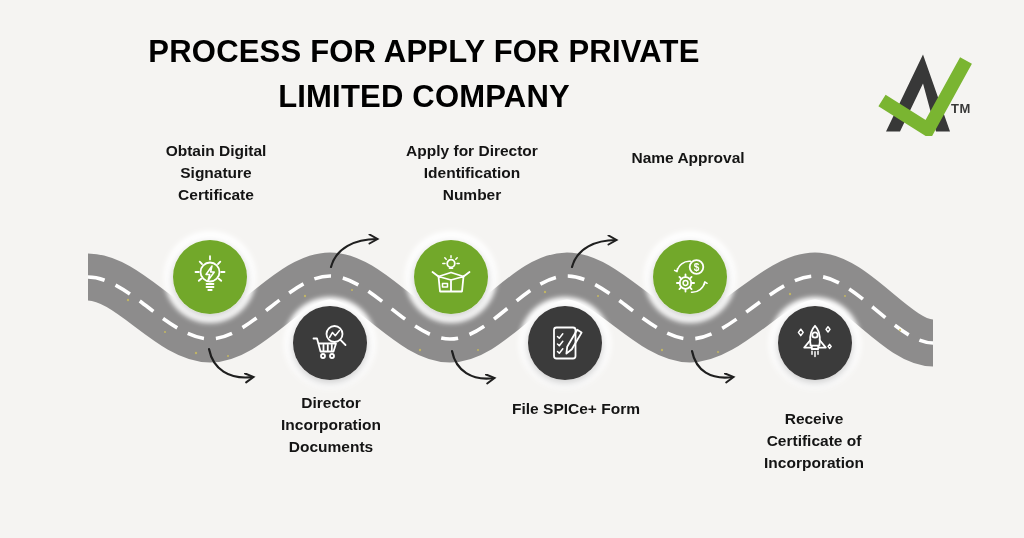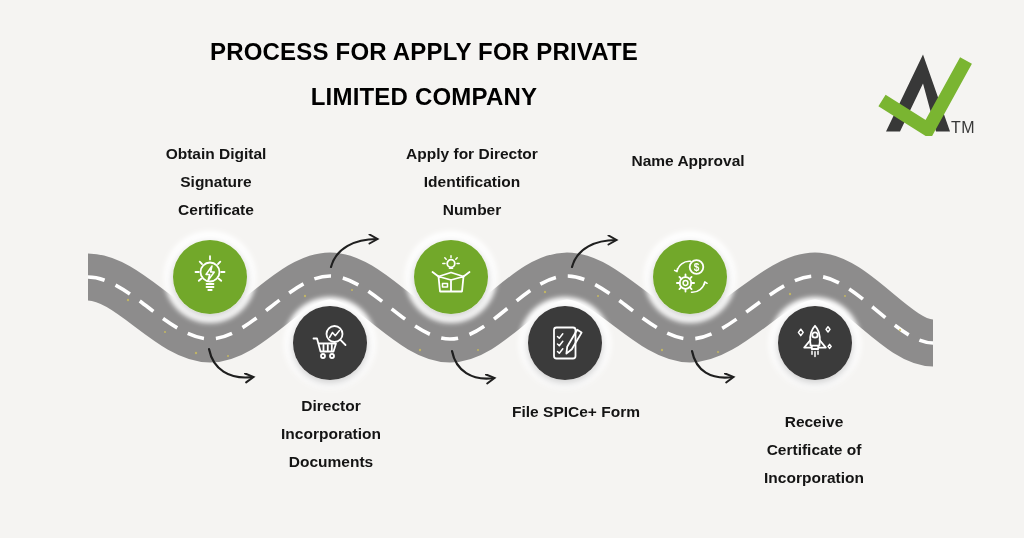--- a/index.html
+++ b/index.html
@@ -6,37 +6,37 @@
     --background:#f5f4f2; --road:#8d8c8c; --green:#72a82b; --dark:#3b3a3a;
     --text:#141414; --arrow:#1f1f1f; --logo-dark:#383838; --logo-green:#7ab531; --dash:#ffffff;
   }
   html,body{margin:0;padding:0;}
   .canvas{
     position:relative;width:1024px;height:538px;background:var(--background);
     overflow:hidden;font-family:"Liberation Sans",sans-serif;
   }
   .title{
     position:absolute;top:29px;left:0;width:848px;text-align:center;
-    font-weight:bold;font-size:24px;line-height:45px;color:#000;
+    font-weight:bold;font-size:31px;line-height:45px;color:#000;
     white-space:pre-line;letter-spacing:.2px;
   }
   .step-label{
     position:absolute;width:220px;text-align:center;font-weight:bold;
-    font-size:15.5px;line-height:28px;color:var(--text);white-space:pre-line;
+    font-size:15.5px;line-height:22px;color:var(--text);white-space:pre-line;
   }
   #lbl1{left:106px;top:140px}
   #lbl2{left:362px;top:140px}
   #lbl3{left:578px;top:147px}
   #lbl4{left:221px;top:392px}
   #lbl5{left:466px;top:398px}
   #lbl6{left:704px;top:408px}
   .scene{position:absolute;left:0;top:0;}
   .logo{position:absolute;left:876px;top:50px;}
   .tm{
-    position:absolute;left:951px;top:119px;font-size:16px;font-weight:normal;
+    position:absolute;left:951px;top:101px;font-size:13px;font-weight:bold;
     color:var(--logo-dark);letter-spacing:.5px;
   }
   .road-band{fill:none;stroke:var(--road);stroke-width:47;stroke-linecap:butt;}
   .road-dash{fill:none;stroke:var(--dash);stroke-width:3.6;stroke-dasharray:17 12;stroke-linecap:butt;}
   .flow-arrow{fill:none;stroke:var(--arrow);stroke-width:2.2;stroke-linecap:round;}
   .halo{fill:#ffffff;}
   .fill-green{fill:var(--green);}
   .fill-dark{fill:var(--dark);}
   .node-main{filter:url(#nodeShadow);}
   .icon{fill:none;stroke:#fff;stroke-width:1.8;stroke-linecap:round;stroke-linejoin:round;}

